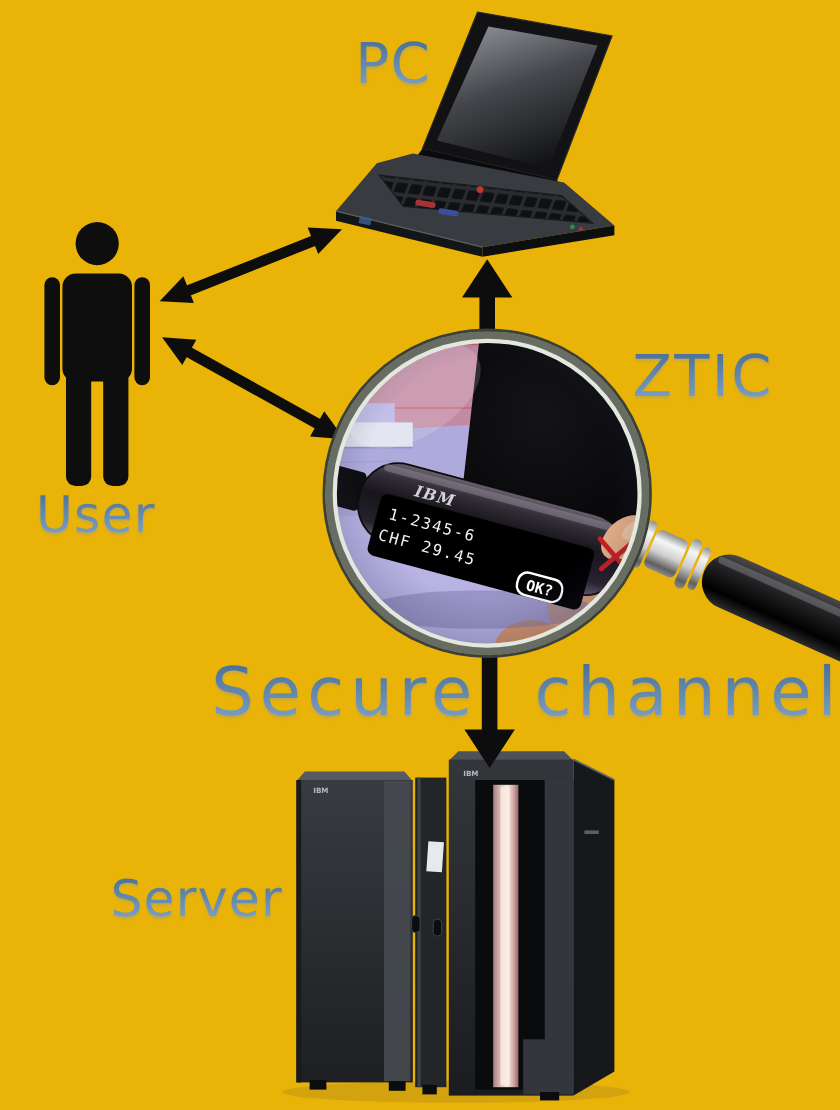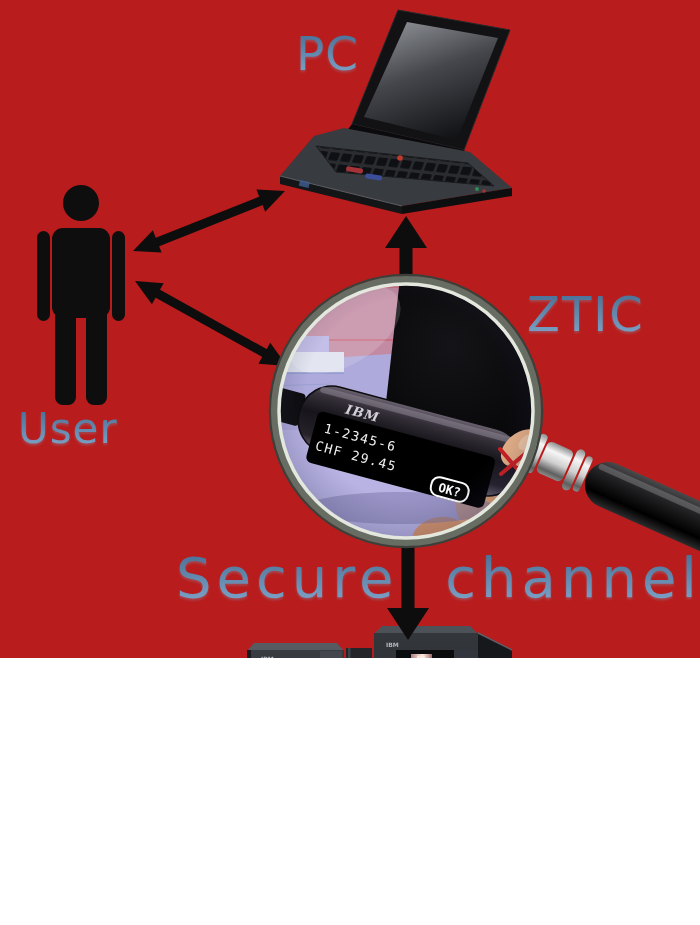--- a/index.html
+++ b/index.html
@@ -1,36 +1,36 @@
 <!DOCTYPE html>
 <html><head>
 <meta charset="utf-8">
 <style>
   html,body{margin:0;padding:0;}
   #stage{
-    position:relative;width:700px;height:658px;overflow:hidden;
-    background:#b91c1c;
+    position:relative;width:700px;height:925px;overflow:hidden;
+    background:#eab308;
     font-family:"DejaVu Sans","Liberation Sans",sans-serif;
   }
   #scene{position:absolute;left:0;top:0;}
   .label{
     position:absolute;
     font-family:"DejaVu Sans","Liberation Sans",sans-serif;
     color:#5b80a9;
     background:linear-gradient(#41688f,#86aace);
     -webkit-background-clip:text;
     background-clip:text;
     -webkit-text-fill-color:transparent;
     filter:drop-shadow(0 2px 1px rgba(130,150,175,0.35));
     white-space:nowrap;
     user-select:none;
   }
   .label-pc{left:296px;top:26px;font-size:47px;letter-spacing:1px;}
   .label-ztic{left:527px;top:286px;font-size:48px;letter-spacing:2px;}
-  .label-user{left:18px;top:404px;font-size:42px;letter-spacing:1px;}
+  .label-user{left:30px;top:404px;font-size:42px;letter-spacing:1px;}
   .label-server{left:92px;top:724px;font-size:42px;letter-spacing:1px;}
   .label-channel{left:176px;top:545px;font-size:56px;letter-spacing:5px;word-spacing:24px;}
 </style>
 </head>
 <body>
 
 <div id="stage">
 
 <svg id="scene" width="700" height="925" viewBox="0 0 700 925">
   <defs>
@@ -225,15 +225,16 @@
 
     <circle cx="406" cy="411" r="136" fill="none" stroke="#3c403a" stroke-width="2.5"></circle>
     <circle cx="406" cy="411" r="131.5" fill="none" stroke="#676d63" stroke-width="7"></circle>
     <circle cx="406" cy="411" r="127" fill="none" stroke="#e3e7dd" stroke-width="3.5"></circle>
   </g>
 </svg>
 
 <div class="label label-pc">PC</div>
 <div class="label label-ztic">ZTIC</div>
 <div class="label label-user">User</div>
+<div class="label label-server">Server</div>
 <div class="label label-channel">Secure channel</div>
 
 </div>
 
 </body></html>

